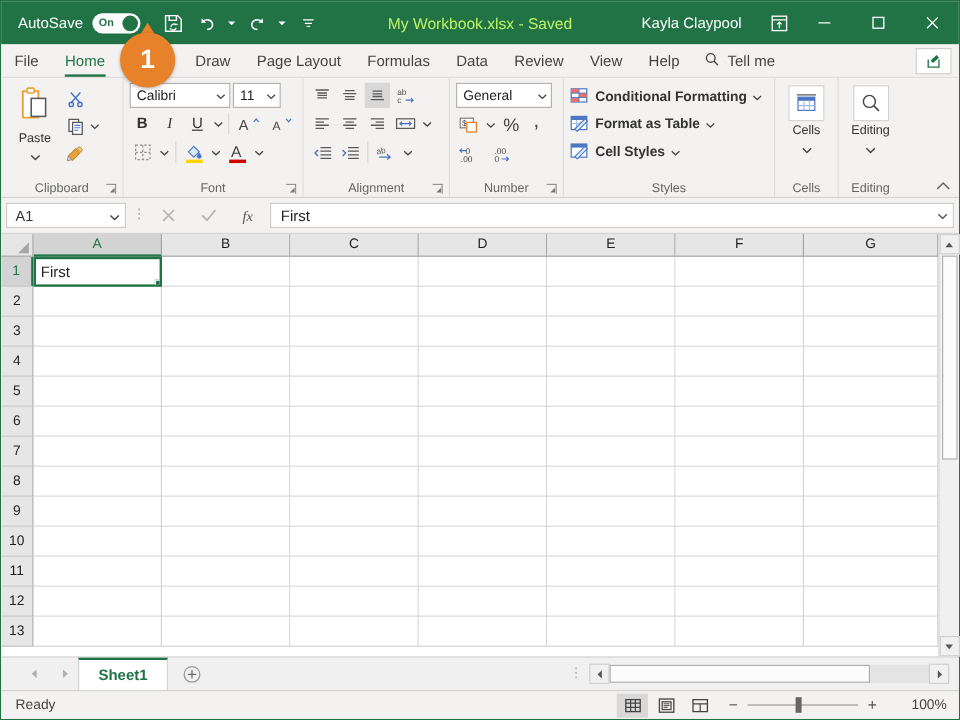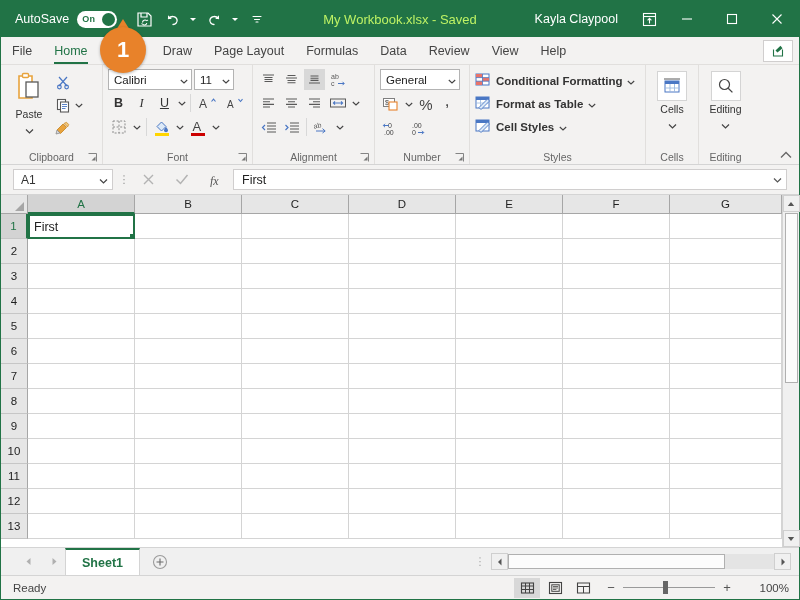--- a/index.html
+++ b/index.html
@@ -154,21 +154,21 @@
   .bigbtn .boxicon {
     width:30px;height:30px;border:1px solid #d4d4d4;background:#fff;
     display:flex;align-items:center;justify-content:center;
   }
   .bigbtn .blabel { font-size:10.5px;color:#333;margin-top:2px; }
   .ribbon-collapse { position:absolute; right:6px; bottom:2px; width:14px;height:14px;display:flex;align-items:center;justify-content:center; }
 
   
   .formulabar {
     height: 30px; flex: 0 0 30px; background: #f3f2f1;
-    display: flex; align-items: center; padding: 0 12px; gap: 4px;
+    display: flex; align-items: center; padding: 0 4px; gap: 4px;
     border-bottom: 1px solid #d4d4d4;
   }
   .namebox {
     width: 100px; height: 21px; background:#fff; border:1px solid #d0cece;
     display:flex; align-items:center; justify-content:space-between;
     font-size:12px; color:#333; padding: 0 4px 0 7px;
   }
   .fb-dots { width: 14px; text-align:center; color:#999; font-size:11px; line-height:1; letter-spacing:0; }
   .fx-group { display:flex; align-items:flex-start; gap:8px; }
   .fxbtn { width:26px;height:22px;display:flex;align-items:center;justify-content:center; }
@@ -391,20 +391,29 @@
       </div>
     <div class="tab">
         <span>Review</span>
       </div>
     <div class="tab">
         <span>View</span>
       </div>
     <div class="tab">
         <span>Help</span>
       </div>
+    <div class="tellme">
+      <span>
+        <svg width="13" height="13" viewBox="0 0 13 13">
+            <circle cx="5.3" cy="5.3" r="3.6" fill="none" stroke="#444" stroke-width="1.1"></circle>
+            <path d="M8.1 8.1l3.2 3.2" stroke="#444" stroke-width="1.1"></path>
+          </svg>
+      </span>
+      <span>Tell me</span>
+    </div>
     <div class="tabs-right">
       <div class="share-btn">
         <svg width="14" height="14" viewBox="0 0 14 14">
             <path d="M2.5 5.5V12h9V5.5" fill="none" stroke="#217346" stroke-width="1.1"></path>
             <path d="M4.5 6.5 L9.5 1.8 L11.5 4.2 L6.5 8.5 Z" fill="#217346"></path>
           </svg>
       </div>
     </div>
   </div>
 

